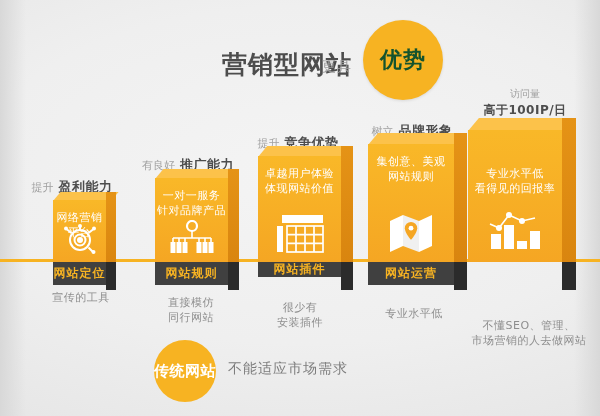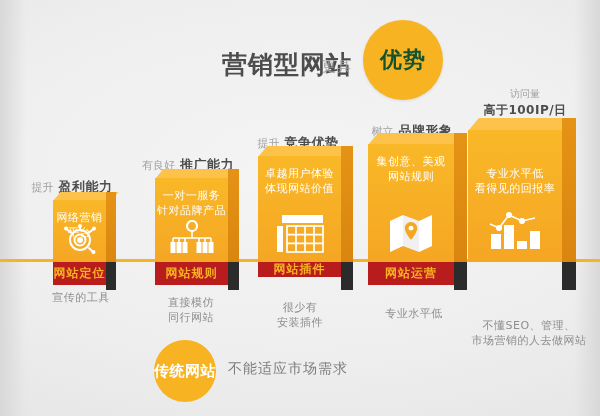--- a/index.html
+++ b/index.html
@@ -63,21 +63,21 @@
   .face-side{
     position:absolute;z-index:2;
     background:linear-gradient(to bottom,#e59316 0%,#d9850f 100%);
   }
   .face-top{
     position:absolute;z-index:2;
     background:#fcc24a;
   }
   .base-front{
     position:absolute;z-index:3;
-    background:#b91c1c;
+    background:#404040;
     font-family:Liberation Mono, monospace;
   }
   .base-side{
     position:absolute;z-index:2;
     background:#2b2b2b;
   }
   .base-front .base-label{
     position:absolute;inset:0;
     display:flex;align-items:center;justify-content:center;
     font-size:12px;font-weight:bold;color:#f7b322;letter-spacing:1px;

